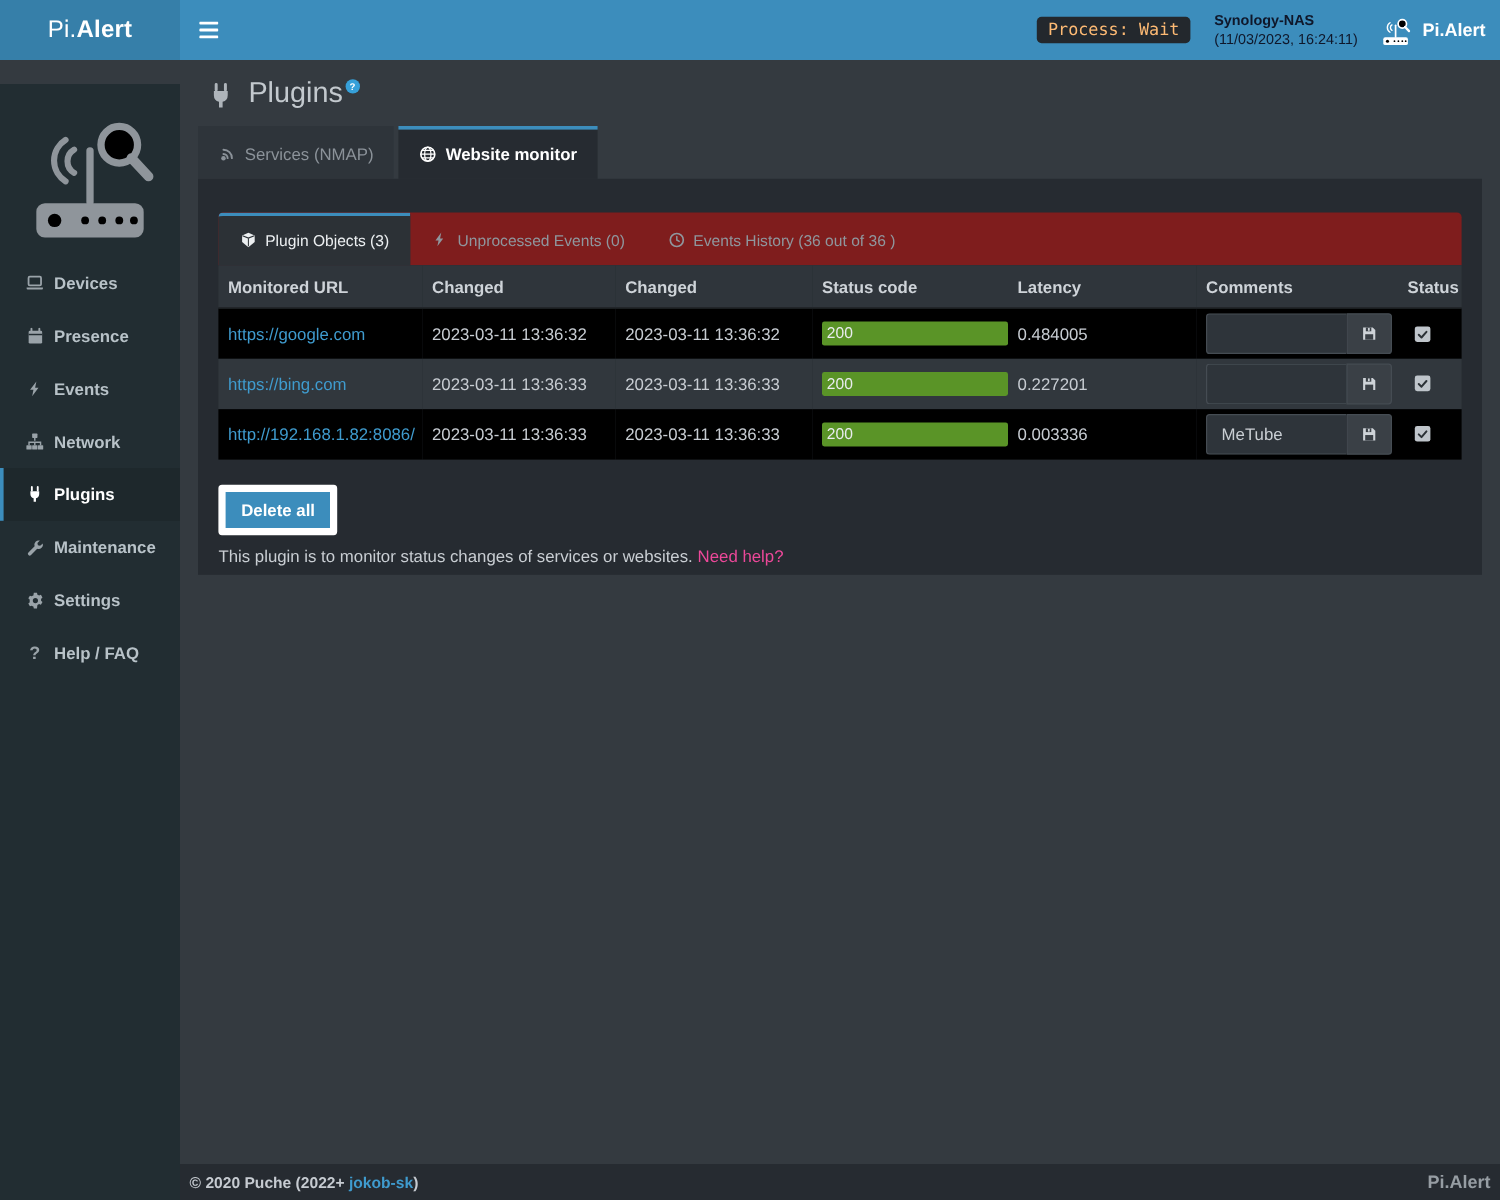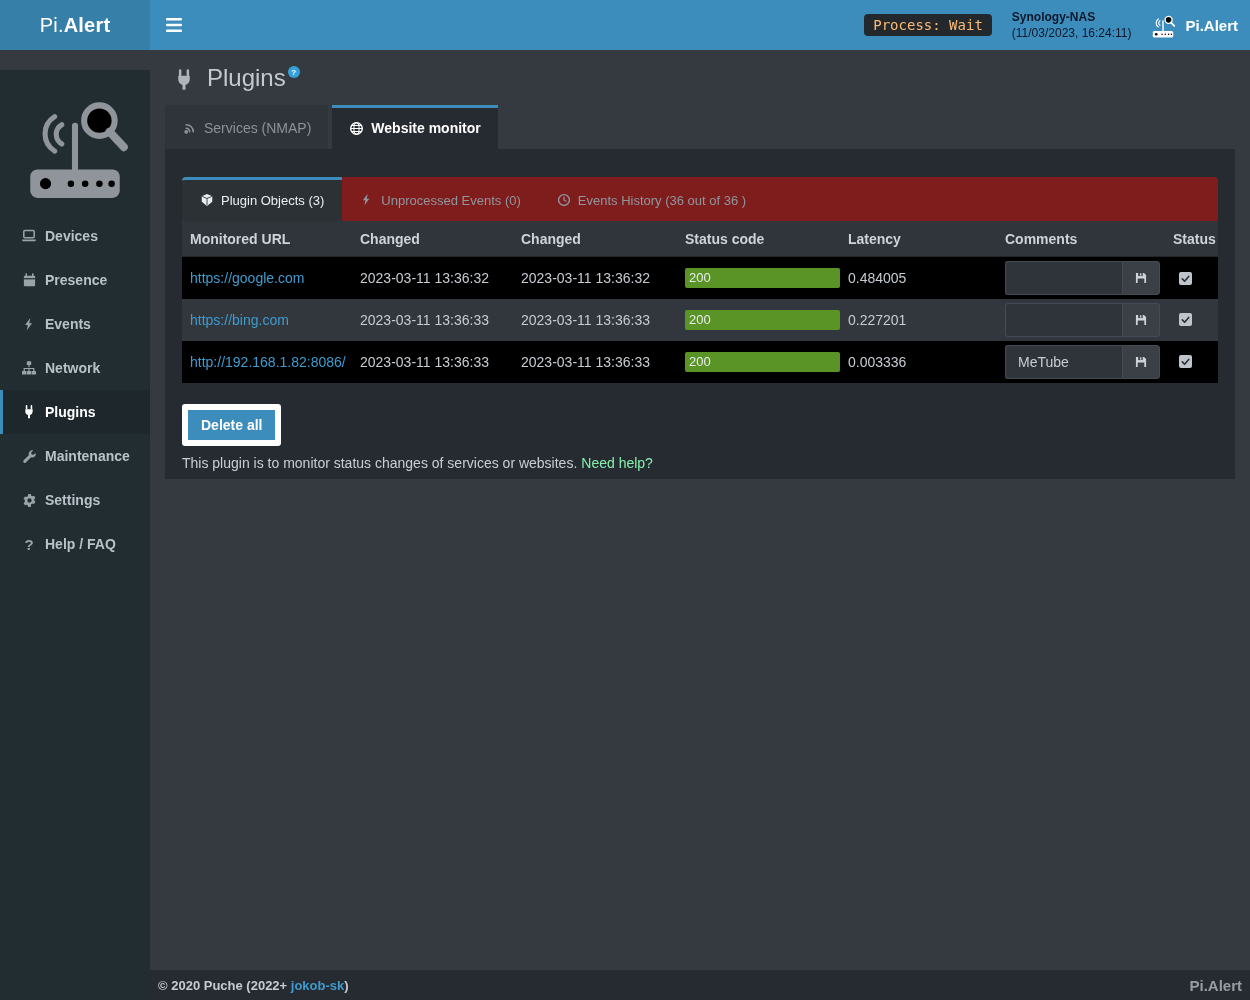--- a/index.html
+++ b/index.html
@@ -132,21 +132,21 @@
     width:13px; height:13px; background:#bfc5cb; border-radius:2px;
     display:flex; align-items:center; justify-content:center; margin-left:6px; cursor:pointer;
   }
 
   .delete-btn {
     margin-top:21px; background:#3c8dbc; border:6px solid #ffffff; color:#fff;
     font-size:14px; font-weight:600; font-family:inherit; padding:7px 13px;
     border-radius:3px; cursor:pointer;
   }
   .helper { margin-top:9px; font-size:14px; color:#c9ced3; }
-  .helper a { color:#86efac; text-decoration:none; margin-left:4px; }
+  .helper a { color:#ec4899; text-decoration:none; margin-left:4px; }
 
   
   .footer {
     position:absolute; left:150px; bottom:0; width:1100px; height:30px;
     background:#262b31; display:flex; align-items:center; justify-content:space-between;
     padding:0 8px; font-size:13px; color:#c6cbd1;
   }
   .footer .left { font-weight:600; }
   .footer .left a { color:#3f9bce; text-decoration:none; }
   .footer .right { font-size:15px; color:#969da3; font-weight:600; padding-right:0; }

